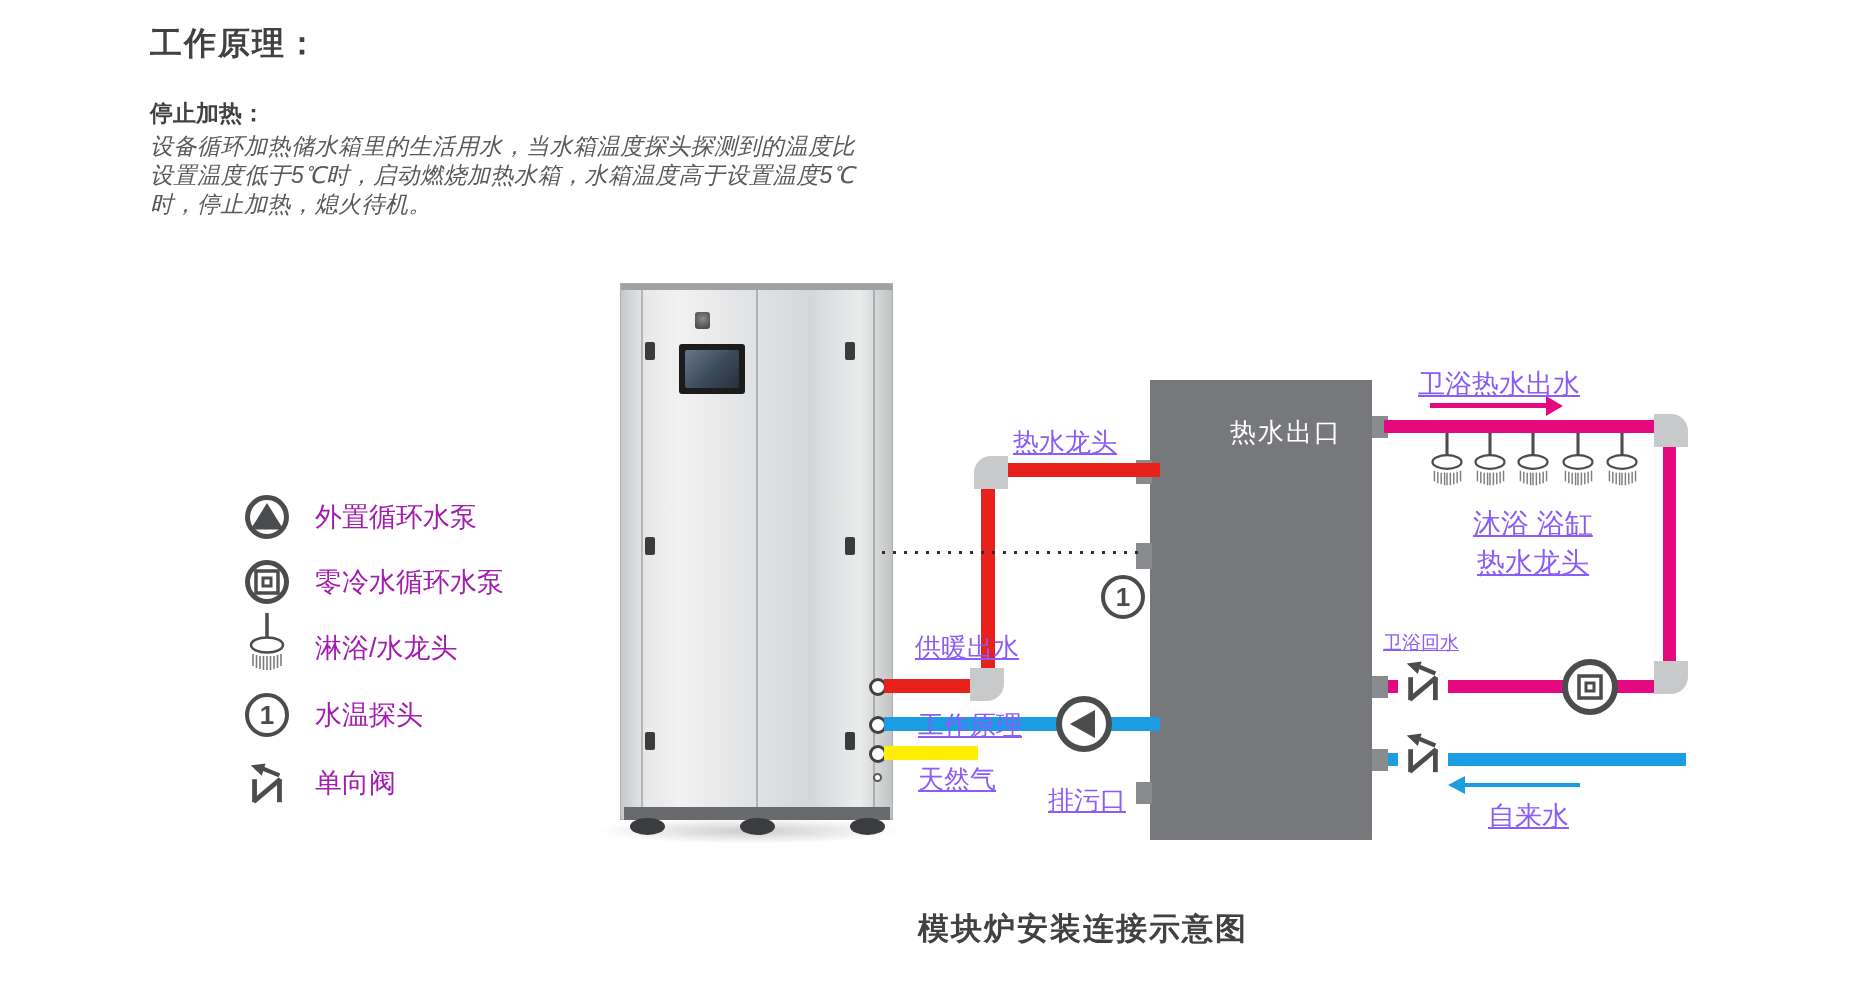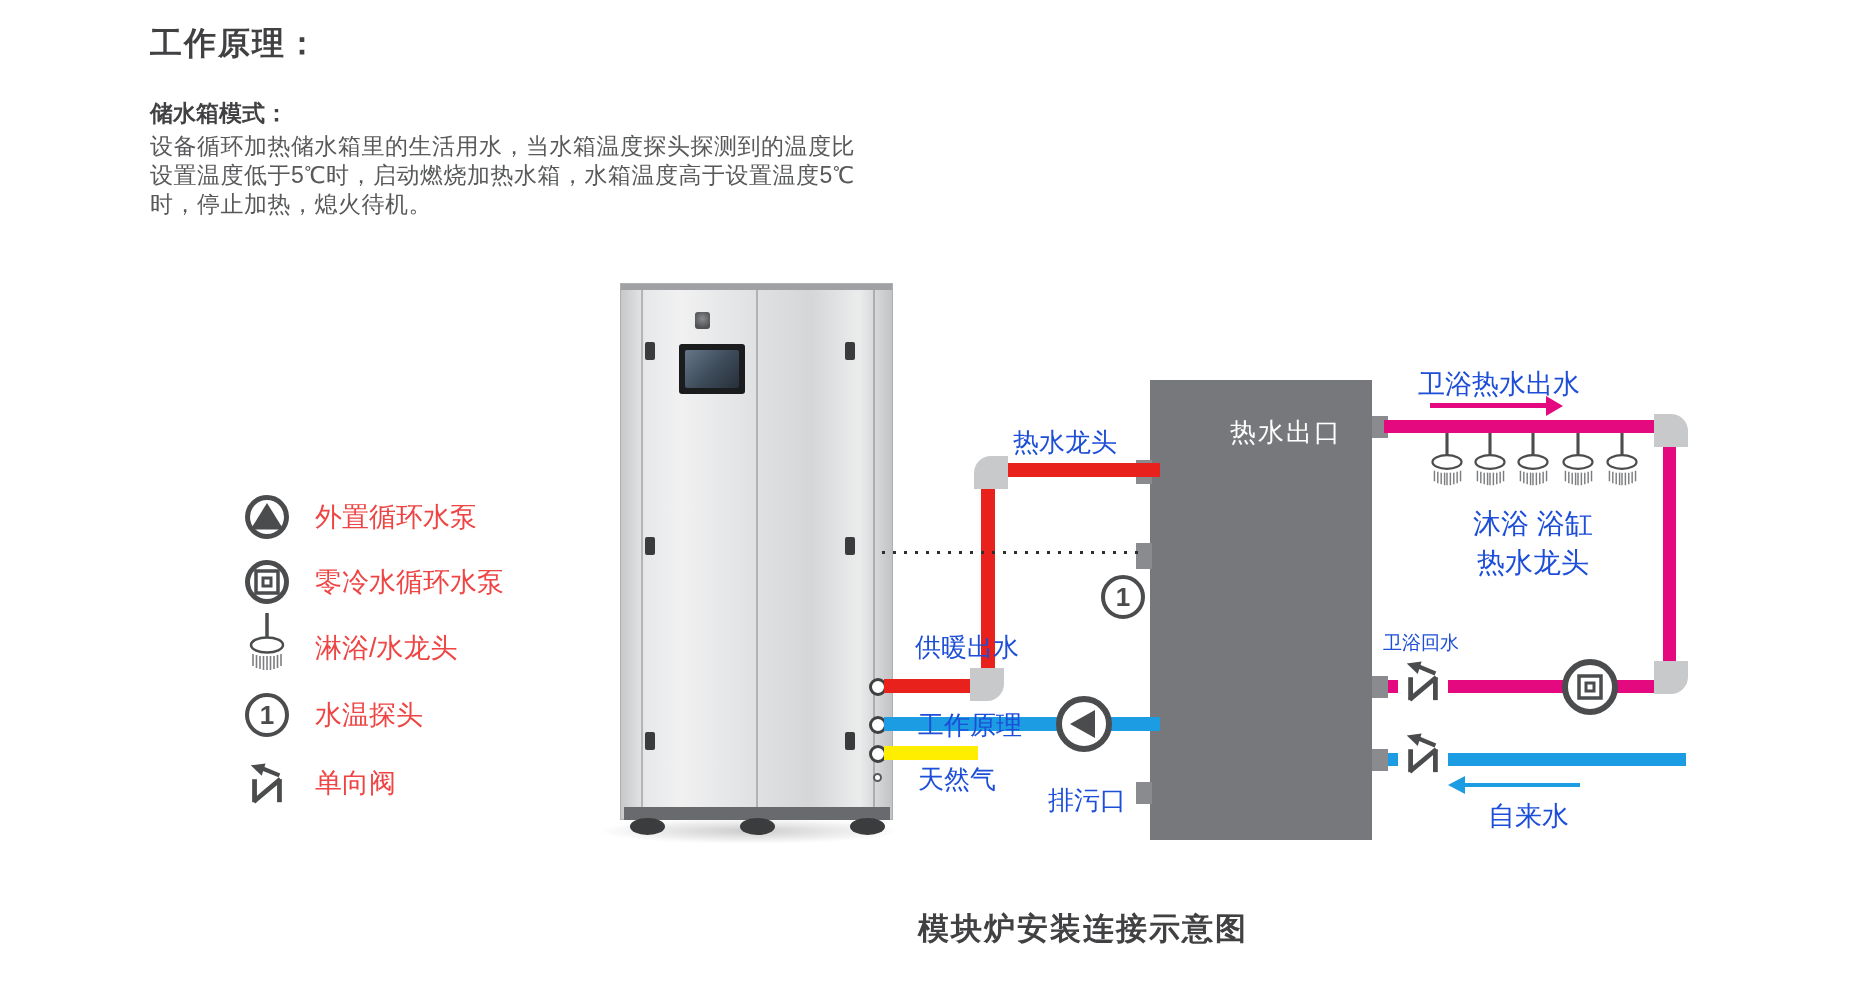--- a/index.html
+++ b/index.html
@@ -5,26 +5,26 @@
   * { margin:0; padding:0; box-sizing:border-box; }
   html,body { background:#fff; }
   .page {
     position:relative; width:1866px; height:1008px; background:#fff;
     font-family:"Liberation Sans", sans-serif; color:#58595b; overflow:hidden;
   }
   .abs { position:absolute; }
   
   .title { left:150px; top:22px; font-size:32px; font-weight:bold; color:#414042; letter-spacing:2px;text-align:right; }
   .desc-head { left:150px; top:98px; font-size:23px; font-weight:bold; color:#414042; }
-  .desc-line { left:150px; font-size:23px; color:#58595b; letter-spacing:.5px; }
+  .desc-line { left:150px; font-size:23px; color:#58595b; letter-spacing:.5px;font-style:italic; }
   .caption { left:918px; top:908px; font-size:31px; font-weight:bold; color:#414042; letter-spacing:2px; }
-  .lbl { font-size:26px; color:#1d4ed8; z-index:7; white-space:nowrap; }
+  .lbl { font-size:26px; color:#8b5cf6; z-index:7; white-space:nowrap;text-decoration:underline; }
   .tank-lbl { left:1230px; top:415px; font-size:26px; color:#ffffff; letter-spacing:2px; z-index:6; }
   
-  .legend-label { left:315px; font-size:27px; color:#ef4444; height:48px; line-height:48px; white-space:nowrap; }
+  .legend-label { left:315px; font-size:27px; color:#a21caf; height:48px; line-height:48px; white-space:nowrap; }
   .probe-circle { width:44px; height:44px; border:4px solid #4b4c4e; border-radius:50%; background:#fff;
                   text-align:center; line-height:36px; font-size:26px; font-weight:bold; color:#4b4c4e; }
   
   .cabinet { left:620px; top:283px; width:273px; height:537px; z-index:2;
     background:linear-gradient(to right,#c7c8ca 0%,#e7e8e9 9%,#f1f1f2 22%,#e2e3e4 46%,#d5d6d8 70%,#ebecec 88%,#c2c3c5 100%);
     border:1px solid #aeafb1; }
   .cab-top { left:0; top:0; width:100%; height:6px; background:#a0a1a4; }
   .seam { top:6px; width:2px; height:517px; background:rgba(60,60,62,.28); }
   .cab-base { left:3px; top:523px; width:266px; height:13px; background:#696a6d; }
   .hinge { width:10px; height:18px; background:#3a3b3d; border-radius:2px; }
@@ -55,21 +55,21 @@
   .valve-box { width:50px; height:54px; background:#fff; z-index:5; text-align:center; }
   .arrow-shaft { z-index:6; }
   .tri { width:0; height:0; z-index:6; }
 </style>
 </head>
 <body>
 
 <div class="page">
 
   <div class="abs title">工作原理：</div>
-  <div class="abs desc-head">储水箱模式：</div>
+  <div class="abs desc-head">停止加热：</div>
   <div class="abs desc-line" style="top:131px">设备循环加热储水箱里的生活用水，当水箱温度探头探测到的温度比</div>
   <div class="abs desc-line" style="top:160px">设置温度低于5℃时，启动燃烧加热水箱，水箱温度高于设置温度5℃</div>
   <div class="abs desc-line" style="top:189px">时，停止加热，熄火待机。</div>
 
   <div>
 
     <svg class="abs" style="left:243px;top:493px" width="48" height="48" viewBox="0 0 48 48">
       <circle cx="24" cy="24" r="19.5" fill="#fff" stroke="#4b4c4e" stroke-width="5"></circle>
       <polygon points="24,10 40.5,36.5 7.5,36.5" fill="#4b4c4e"></polygon>
     </svg>

